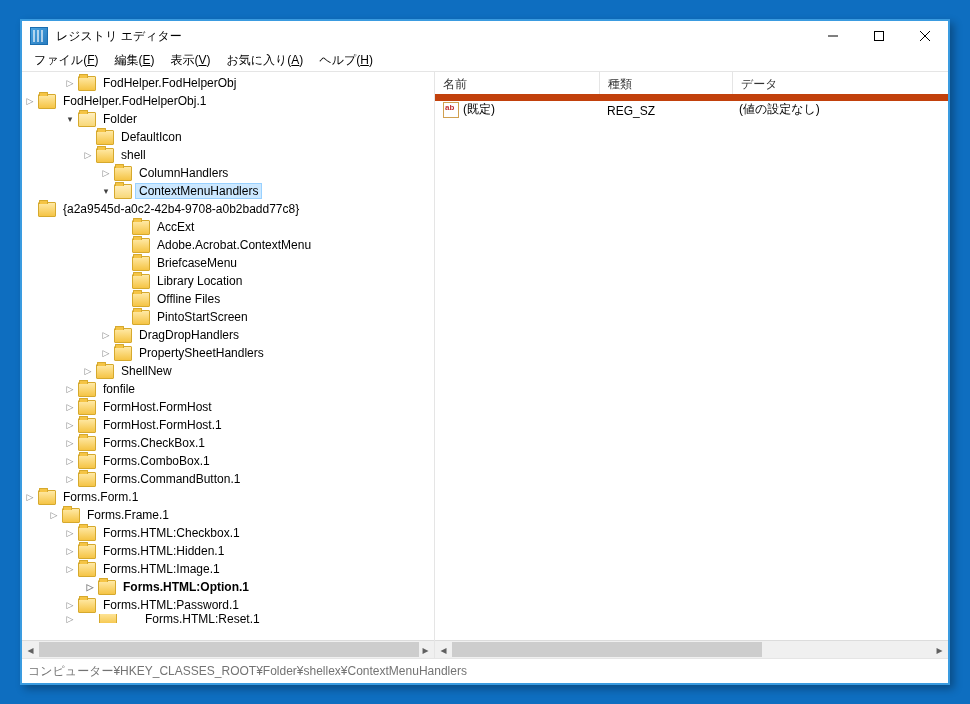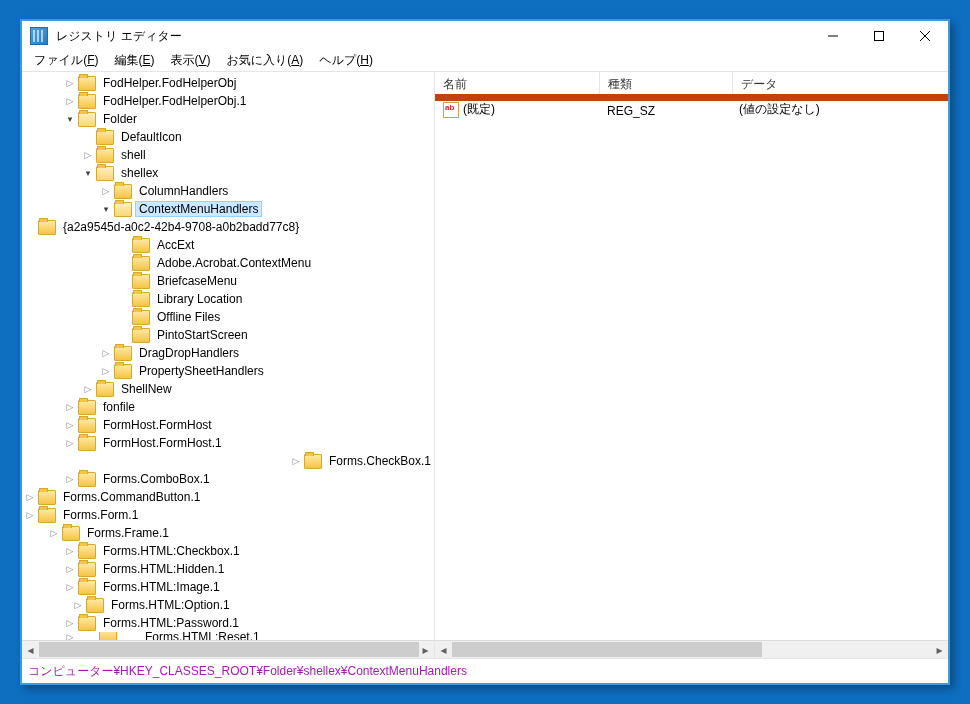--- a/index.html
+++ b/index.html
@@ -23,21 +23,21 @@
   .scroll-track { flex:1; height:17px; position:relative; }
   .scroll-thumb-h { position:absolute; height:15px; top:1px; background:#cdcdcd; }
   .list-pane { flex:1; display:flex; flex-direction:column; overflow:hidden;}
   .list-header { height:22px; display:flex; border-bottom:7px solid #c2410c; }
   .col { padding:4px 8px; border-right:1px solid #e5e5e5; color:#333; }
   .list-body { flex:1; }
   .row { display:flex; align-items:flex-end; height:18px; }
   .cell { padding:1px 8px; overflow:hidden; white-space:nowrap; }
   .value-icon { width:14px; height:14px; margin-right:4px; vertical-align:middle; display:inline-block; background:#fff; border:1px solid #d0a050; position:relative; }
   .value-icon::before { content:"ab"; position:absolute; font-size:8px; color:#c03030; left:1px; top:0; font-weight:bold;}
-  .statusbar { height:20px; border-top:1px solid #e5e5e5; padding:2px 6px; display:flex; align-items:center; color:#a21caf;}
+  .statusbar { height:20px; border-top:1px solid #e5e5e5; padding:2px 6px; display:flex; align-items:center; color:#737373;}
   .node { display:flex; align-items:center; height:18px; white-space:nowrap; cursor:default;}
   .expander { width:16px; display:flex; align-items:center; justify-content:center; color:#888; font-size:9px;}
   .folder-icon { width:16px; height:13px; margin-right:4px; background:linear-gradient(#ffe9a5,#f5c445); border:1px solid #d6a92d; border-radius:1px; position:relative; display:inline-block;}
   .folder-icon::before { content:""; position:absolute; top:-3px; left:0; width:7px; height:3px; background:#f5c445; border:1px solid #d6a92d; border-bottom:none; border-radius:1px 1px 0 0;}
   .folder-icon.open { background:linear-gradient(#ffefc0,#f8d878);}
   .node-label { padding:0 3px; }
   .selected .node-label { background:#cce8ff; outline:1px solid #99d1ff; }
   .exp-closed::before{content:"▷";}
   .exp-open::before{content:"▾"; color:#404040;}
   .exp-open{transform:none;}
@@ -77,44 +77,39 @@
   </div>
 
   <div class="content">
     <div class="tree-pane">
       <div class="tree" id="tree">
           <div class="node" style="padding-left: 40px;">
             <span class="expander exp-closed"></span>
             <span class="folder-icon"></span>
             <span class="node-label">FodHelper.FodHelperObj</span>
           </div>
-          <div class="node" style="padding-left: 40px;">
+          <div class="node" style="">
             <span class="expander exp-closed"></span>
             <span class="folder-icon"></span>
             <span class="node-label">FodHelper.FodHelperObj.1</span>
           </div>
           <div class="node" style="padding-left: 40px;">
             <span class="expander exp-open"></span>
             <span class="folder-icon open"></span>
             <span class="node-label">Folder</span>
           </div>
           <div class="node" style="padding-left: 58px;">
             <span class="expander"></span>
             <span class="folder-icon"></span>
             <span class="node-label">DefaultIcon</span>
           </div>
           <div class="node" style="padding-left: 58px;">
             <span class="expander exp-closed"></span>
             <span class="folder-icon"></span>
             <span class="node-label">shell</span>
-          </div>
-          <div class="node" style="padding-left: 58px;">
-            <span class="expander exp-open"></span>
-            <span class="folder-icon open"></span>
-            <span class="node-label">shellex</span>
           </div>
           <div class="node" style="padding-left: 76px;">
             <span class="expander exp-closed"></span>
             <span class="folder-icon"></span>
             <span class="node-label">ColumnHandlers</span>
           </div>
           <div class="node selected" style="padding-left: 76px;">
             <span class="expander exp-open"></span>
             <span class="folder-icon open"></span>
             <span class="node-label">ContextMenuHandlers</span>
@@ -177,31 +172,31 @@
           <div class="node" style="padding-left: 40px;">
             <span class="expander exp-closed"></span>
             <span class="folder-icon"></span>
             <span class="node-label">FormHost.FormHost</span>
           </div>
           <div class="node" style="padding-left: 40px;">
             <span class="expander exp-closed"></span>
             <span class="folder-icon"></span>
             <span class="node-label">FormHost.FormHost.1</span>
           </div>
-          <div class="node" style="padding-left: 40px; justify-content: flex-end;">
+          <div class="node" style="padding-left: 40px;">
             <span class="expander exp-closed"></span>
             <span class="folder-icon"></span>
             <span class="node-label">Forms.CheckBox.1</span>
           </div>
           <div class="node" style="padding-left: 40px;">
             <span class="expander exp-closed"></span>
             <span class="folder-icon"></span>
             <span class="node-label">Forms.ComboBox.1</span>
           </div>
-          <div class="node" style=" align-items: center;">
+          <div class="node" style="padding-left: 40px; align-items: center;">
             <span class="expander exp-closed"></span>
             <span class="folder-icon"></span>
             <span class="node-label">Forms.CommandButton.1</span>
           </div>
           <div class="node" style="">
             <span class="expander exp-closed"></span>
             <span class="folder-icon"></span>
             <span class="node-label">Forms.Form.1</span>
           </div>
           <div class="node" style="padding-left: 24px;">
@@ -217,21 +212,21 @@
           <div class="node" style="padding-left: 40px;">
             <span class="expander exp-closed"></span>
             <span class="folder-icon"></span>
             <span class="node-label">Forms.HTML:Hidden.1</span>
           </div>
           <div class="node" style="padding-left: 40px;">
             <span class="expander exp-closed"></span>
             <span class="folder-icon"></span>
             <span class="node-label">Forms.HTML:Image.1</span>
           </div>
-          <div class="node" style="padding-left: 48px;">
+          <div class="node" style="padding-left: 60px; font-weight: bold;">
             <span class="expander exp-closed"></span>
             <span class="folder-icon"></span>
             <span class="node-label">Forms.HTML:Option.1</span>
           </div>
           <div class="node" style="padding-left: 40px;">
             <span class="expander exp-closed"></span>
             <span class="folder-icon"></span>
             <span class="node-label">Forms.HTML:Password.1</span>
           </div>
           <div class="node" style="padding-left: 40px; overflow: hidden; height: 9px; gap: 21px;">

